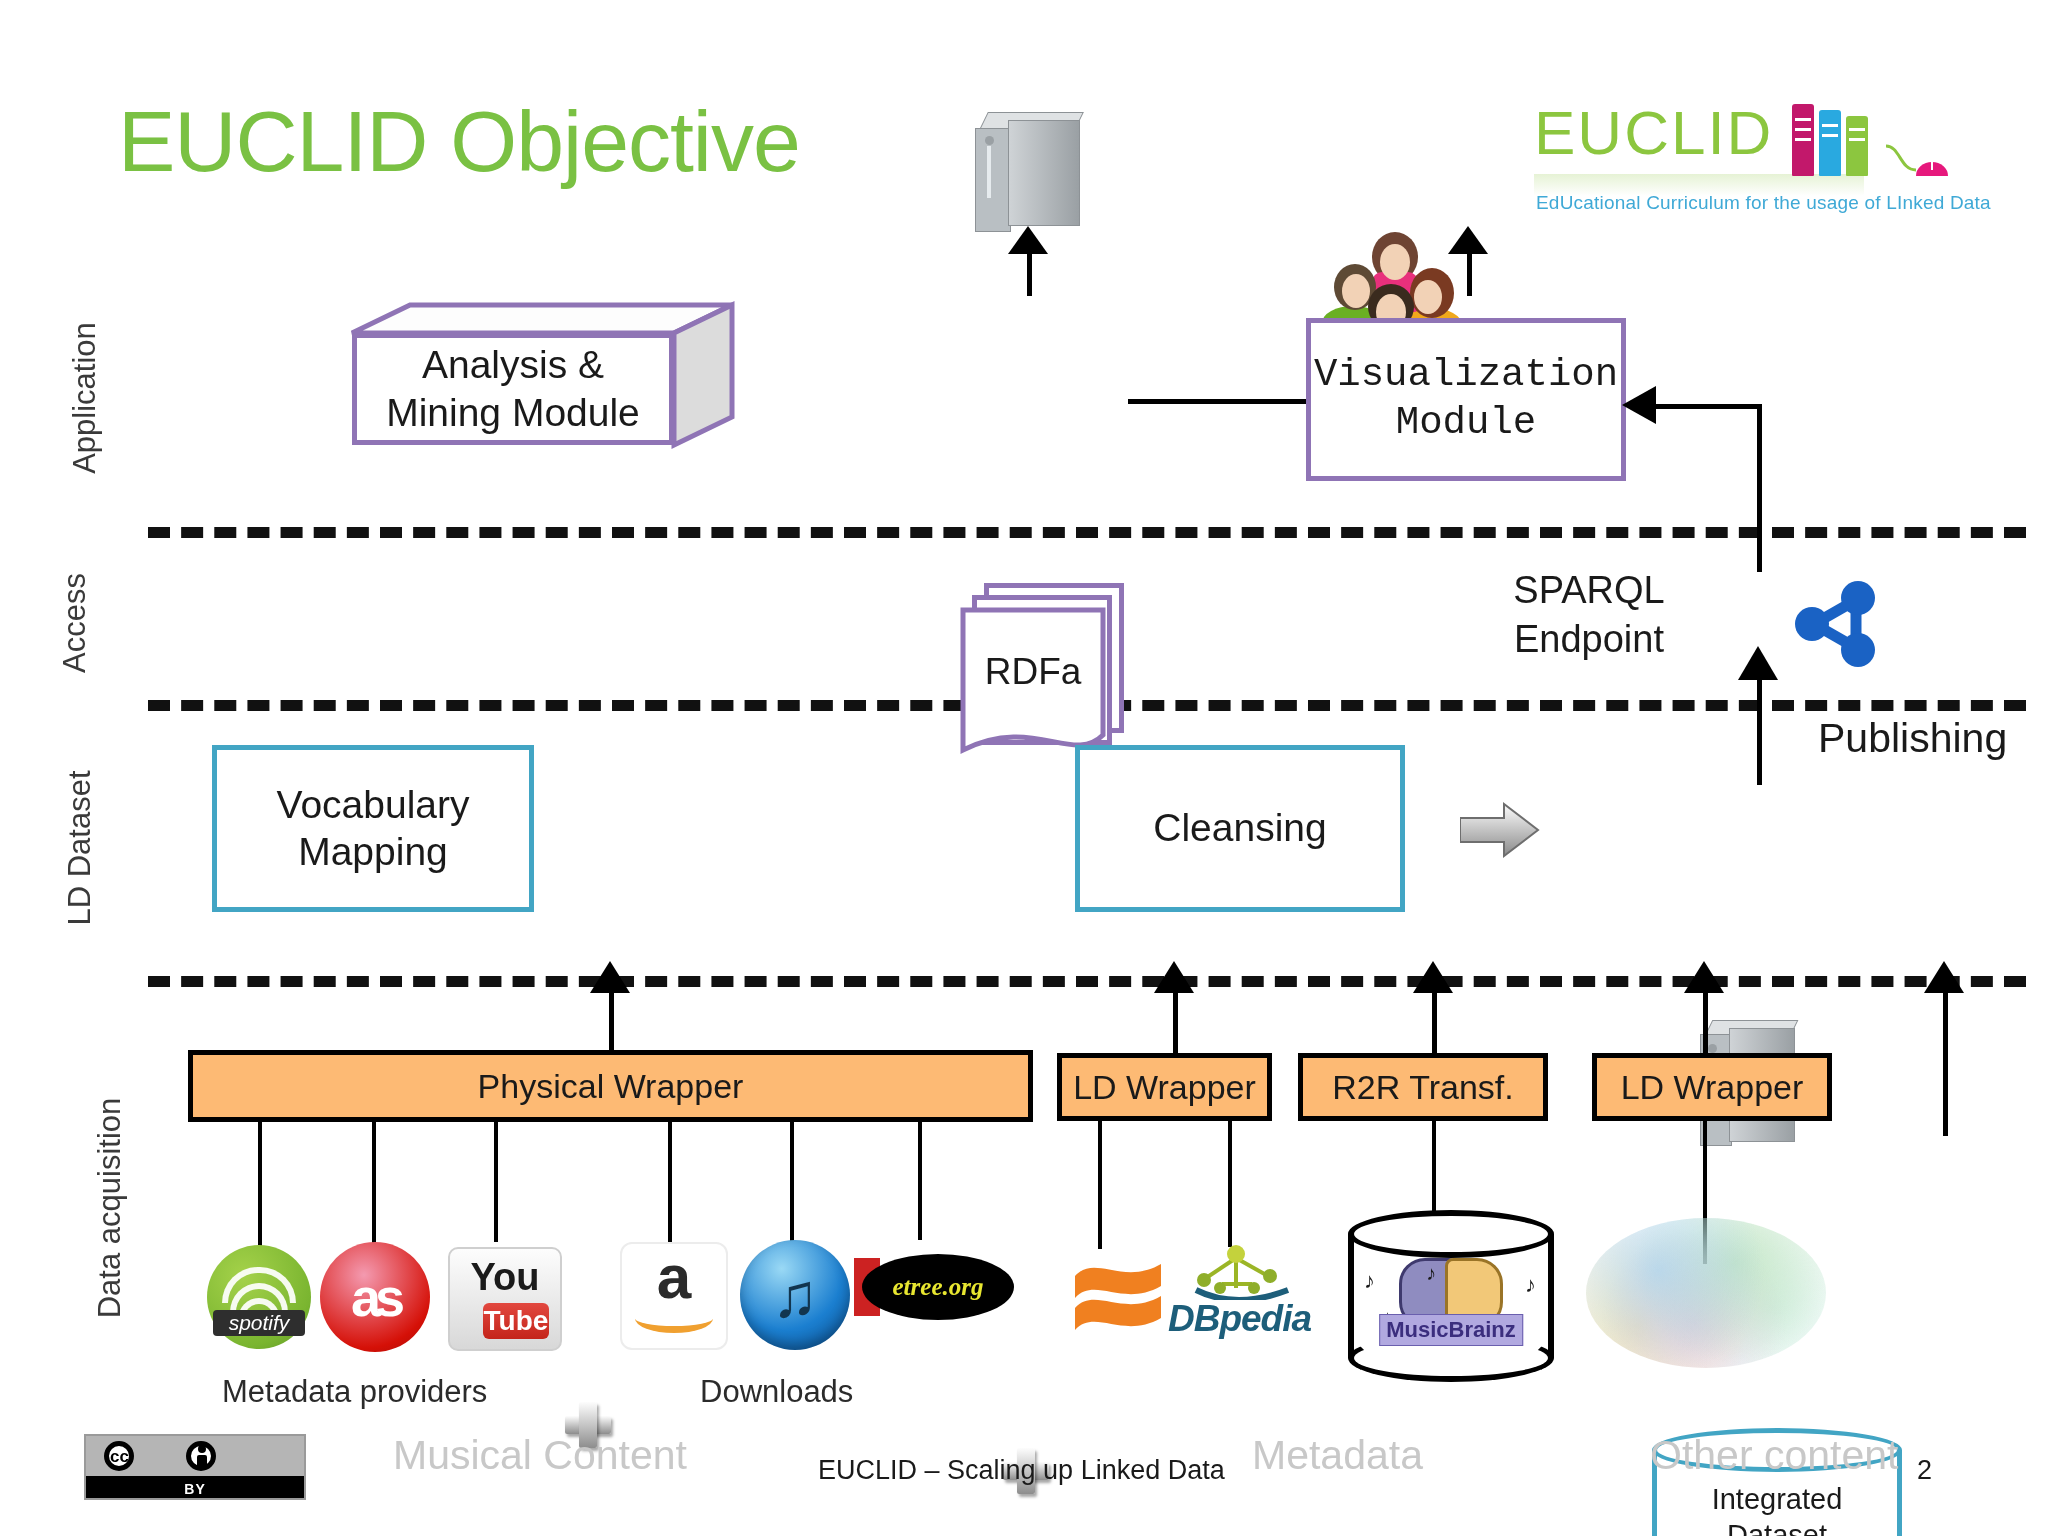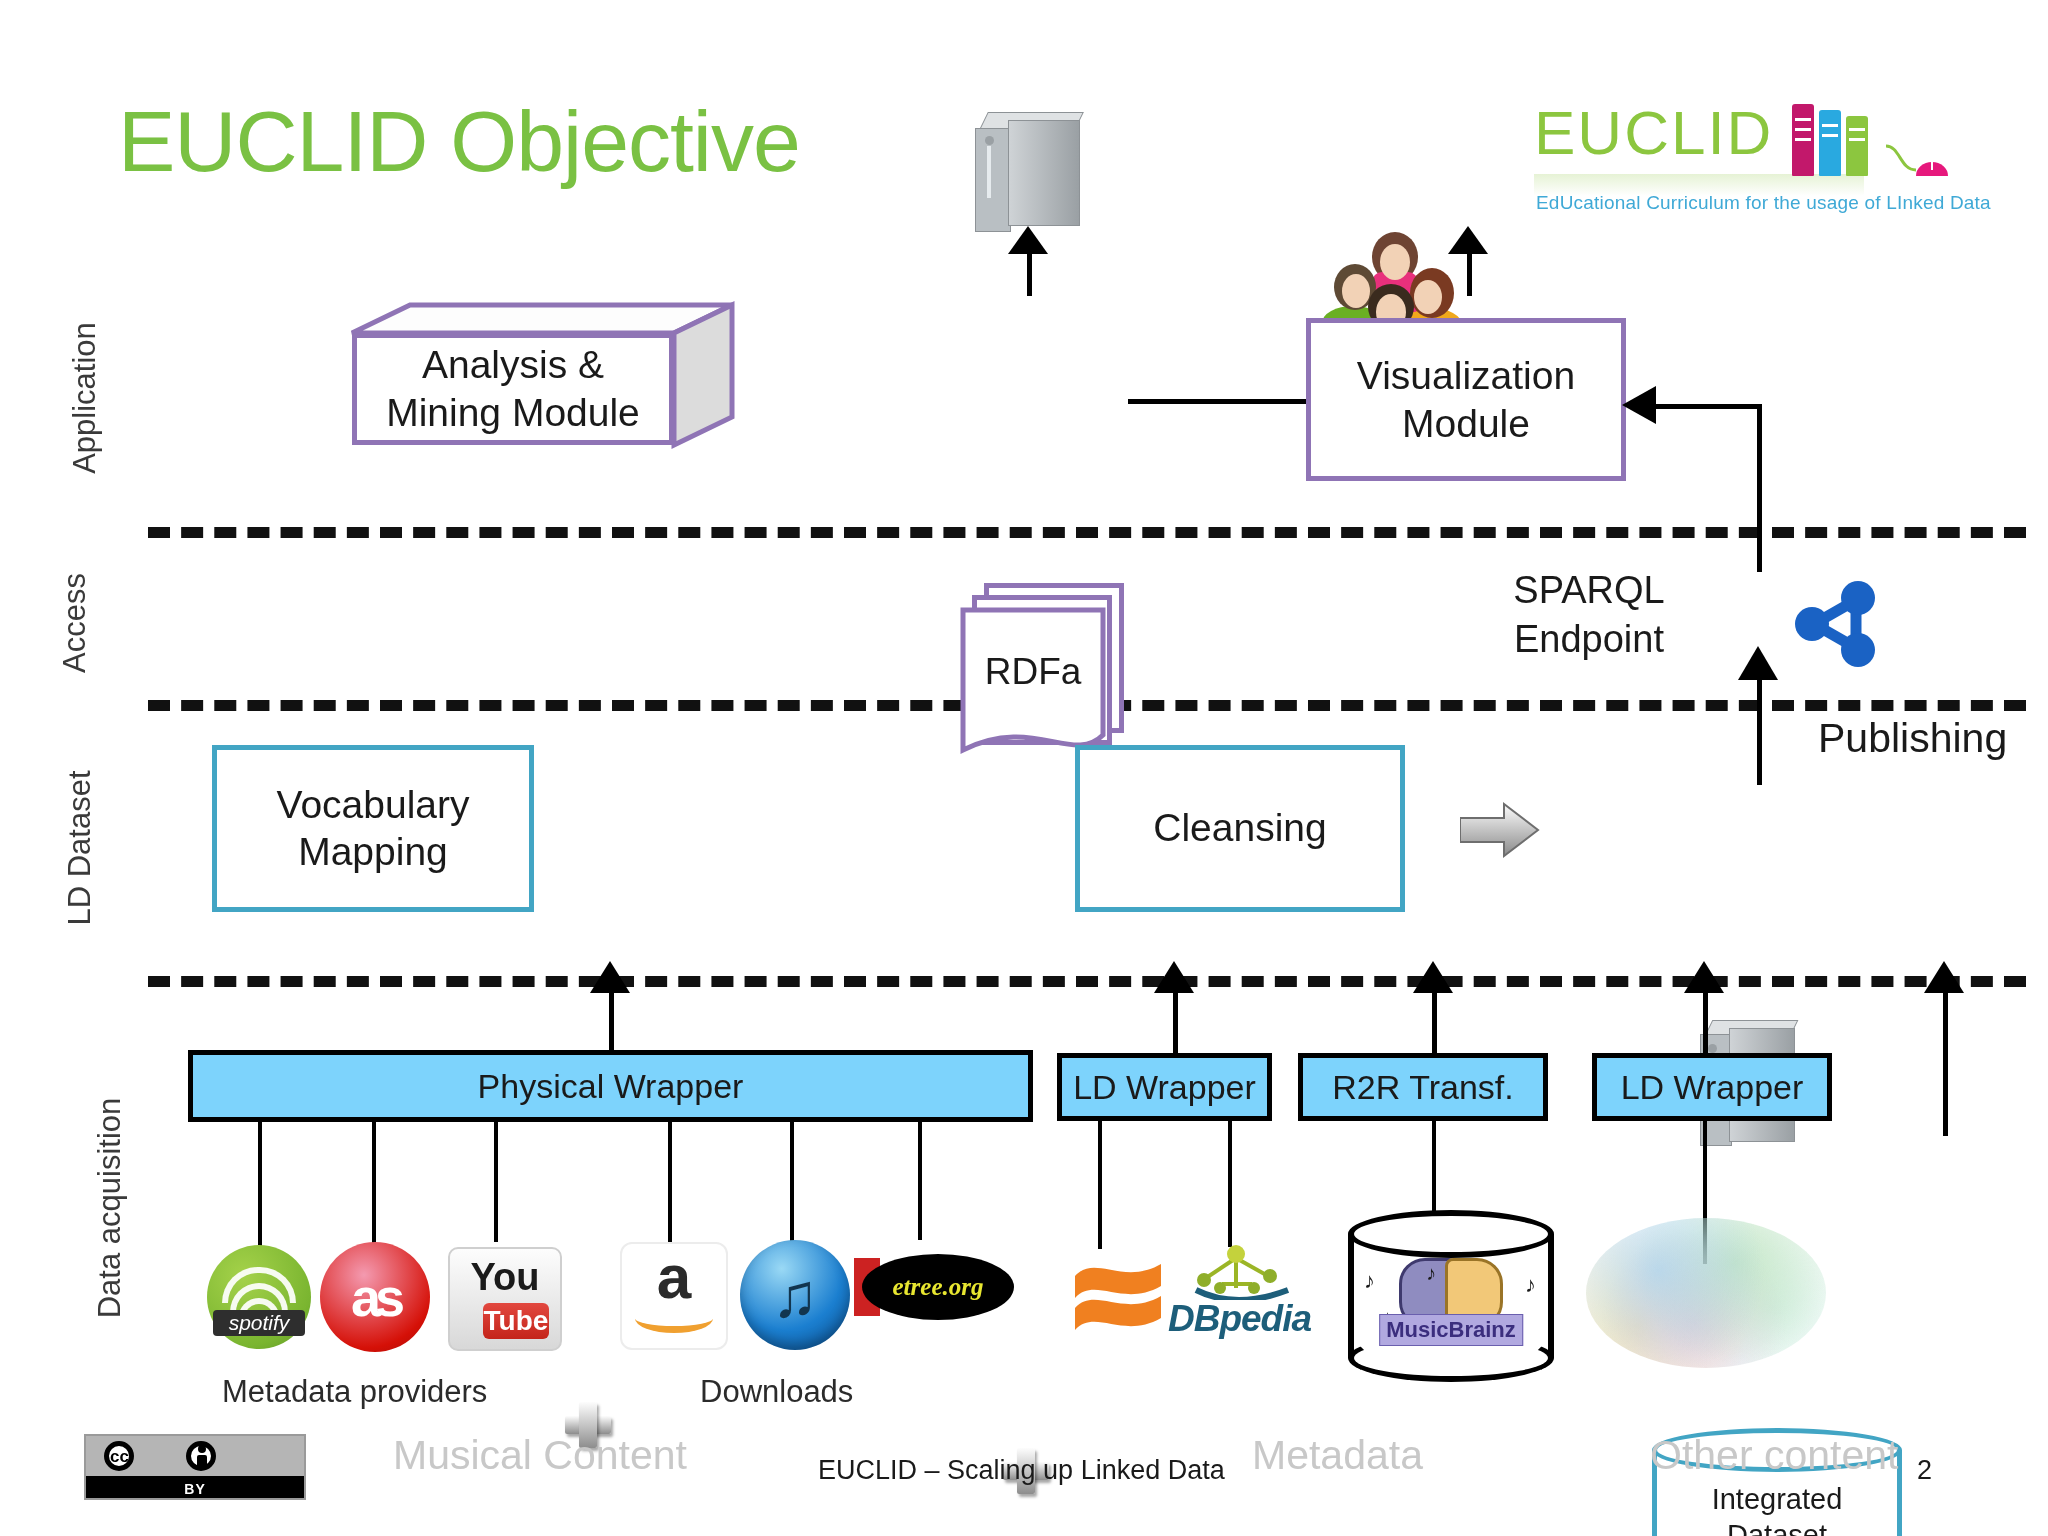--- a/index.html
+++ b/index.html
@@ -43,25 +43,25 @@
 
   
   .docstack{position:relative;margin-top:32px;}
   .docstack .sheet{position:absolute;background:#fff;box-sizing:border-box;}
   .doclbl{position:absolute;display:flex;align-items:center;justify-content:center;
           font-size:37px;}
 
   
   .vbox{box-sizing:border-box;background:#fff;border:5px solid #8f74b5;
         display:flex;align-items:center;justify-content:center;text-align:center;
-        flex-direction:column;font-size:39px;line-height:1.22;}
+        flex-direction:column;font-size:39px;line-height:1.22;font-family:Liberation Mono, monospace;}
   .cbox{box-sizing:border-box;background:#fff;border:5px solid #42a5c4;
         display:flex;align-items:center;justify-content:center;text-align:center;
         flex-direction:column;font-size:39px;line-height:1.2;}
-  .kbox{box-sizing:border-box;background:#7dd3fc;border:5px solid #000;
+  .kbox{box-sizing:border-box;background:#fdba74;border:5px solid #000;
         display:flex;align-items:center;justify-content:center;text-align:center;
         font-size:34px;}
 
   
   .ln{background:#000;}
   .lnv{width:5px;}
   .lnh{height:5px;}
   .thin{width:4px;background:#000;}
 
   

